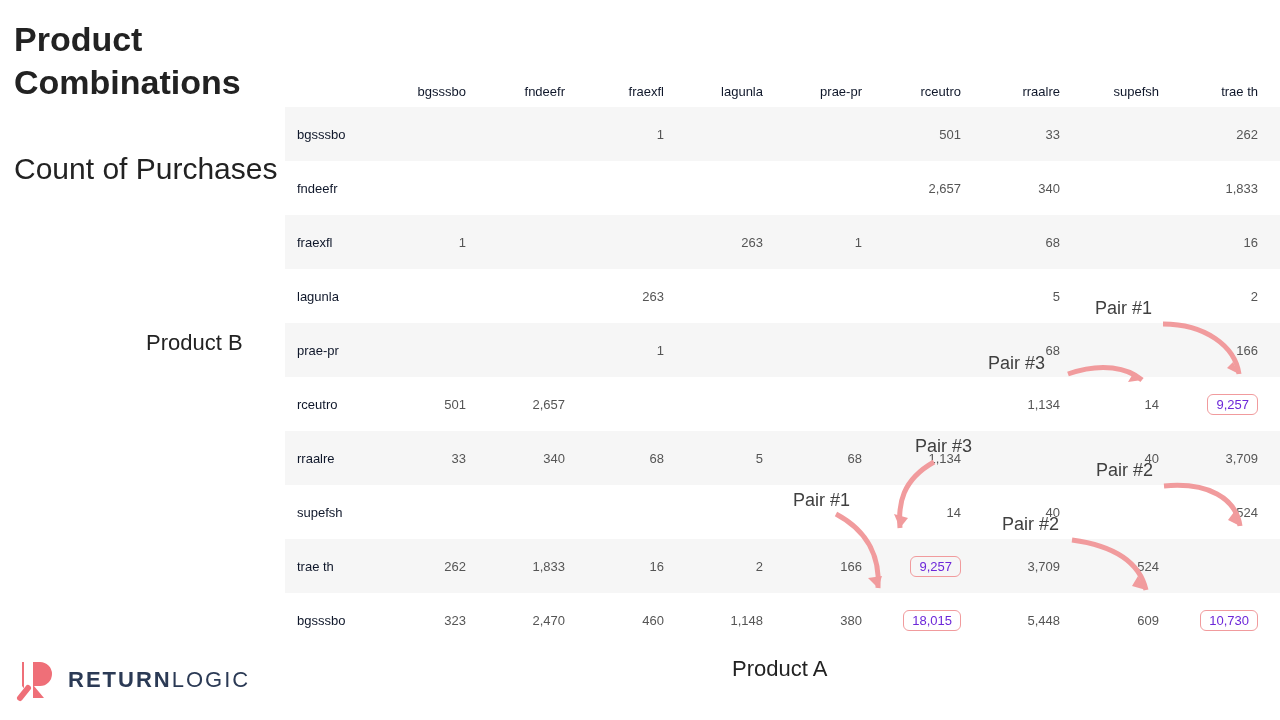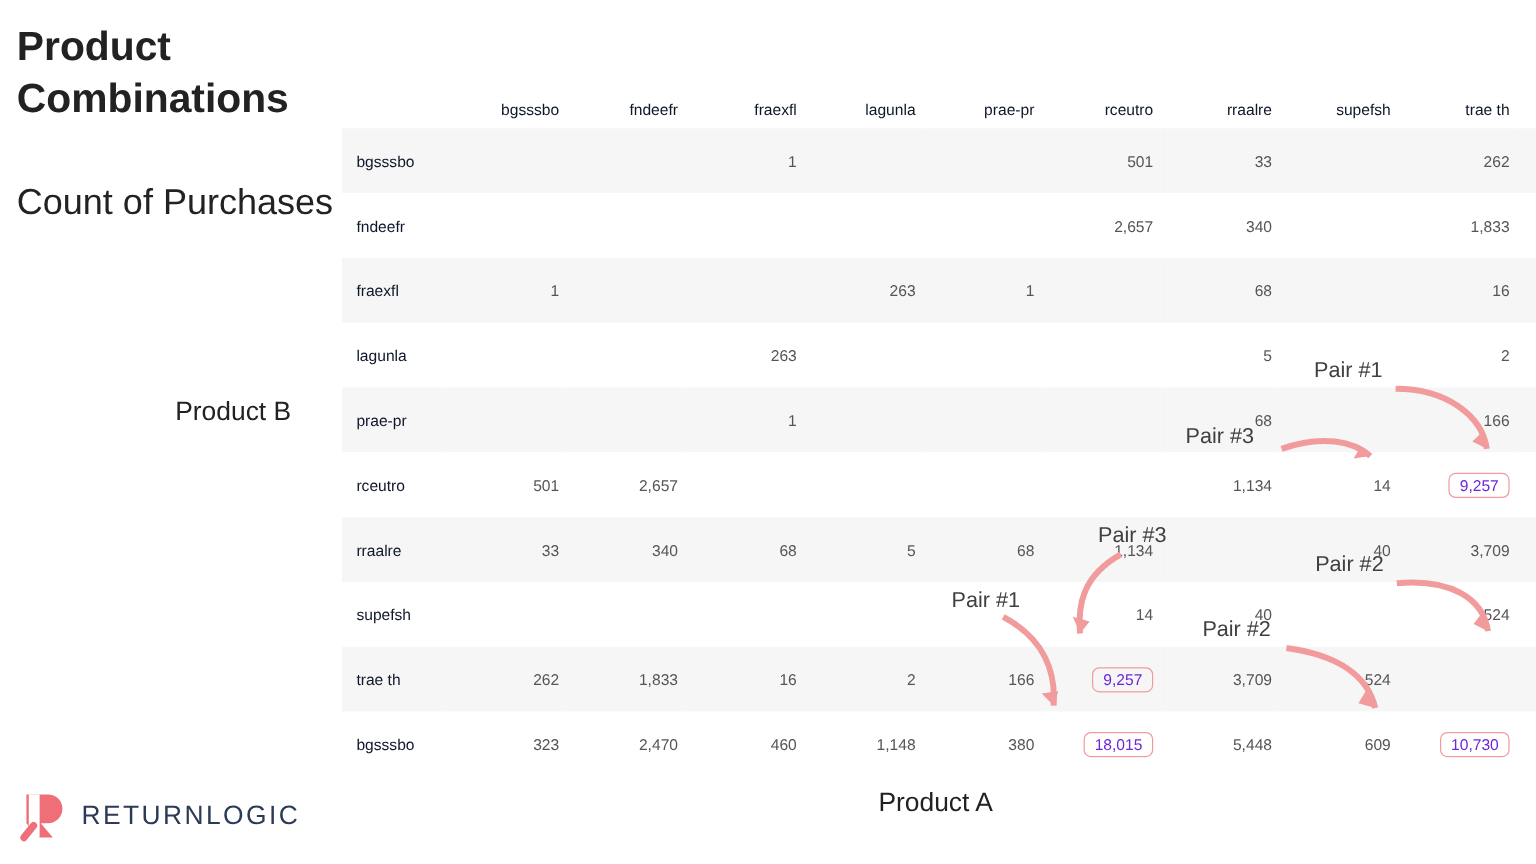--- a/index.html
+++ b/index.html
@@ -21,21 +21,21 @@
   col.datacol{width:99px}
   .hl{display:inline-block;border:1.5px solid #f19b9d;border-radius:6px;padding:2px 8px;color:#6d28d9}
   
   .ann{position:absolute;color:#404040;font-size:18px;pointer-events:none}
   .arrow{position:absolute;pointer-events:none}
   .arrow svg{overflow:visible}
   
   .logo{position:absolute;left:14px;bottom:18px;display:flex;align-items:center;gap:10px}
   .logo-mark{width:44px;height:44px;position:relative}
   .logo-text{font-family:"Segoe UI",Arial,sans-serif;font-size:22px;letter-spacing:2px;color:#2b3a55}
-  .logo-text b{font-weight:400}
+  .logo-text b{font-weight:700}
 </style>
 </head>
 <body>
 <div class="page">
 
 <div class="title">Product Combinations</div>
 <div class="subtitle">Count of Purchases</div>
 <div class="prod-b">Product B</div>
 <div class="prod-a">Product A</div>
 

